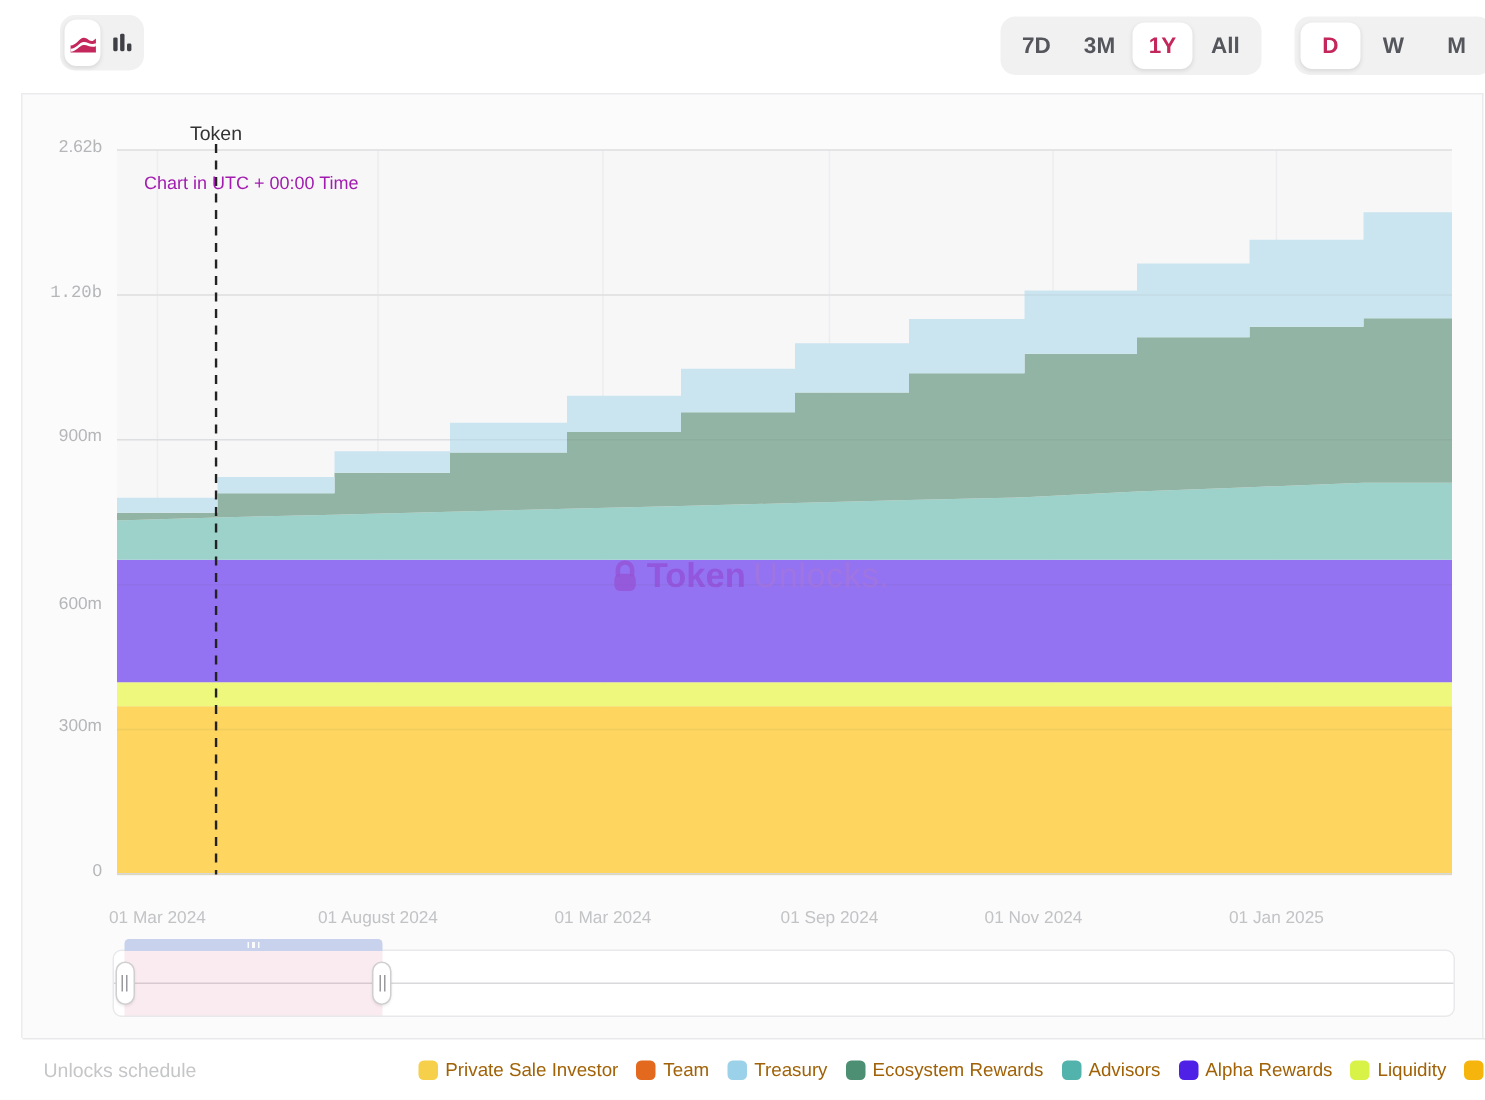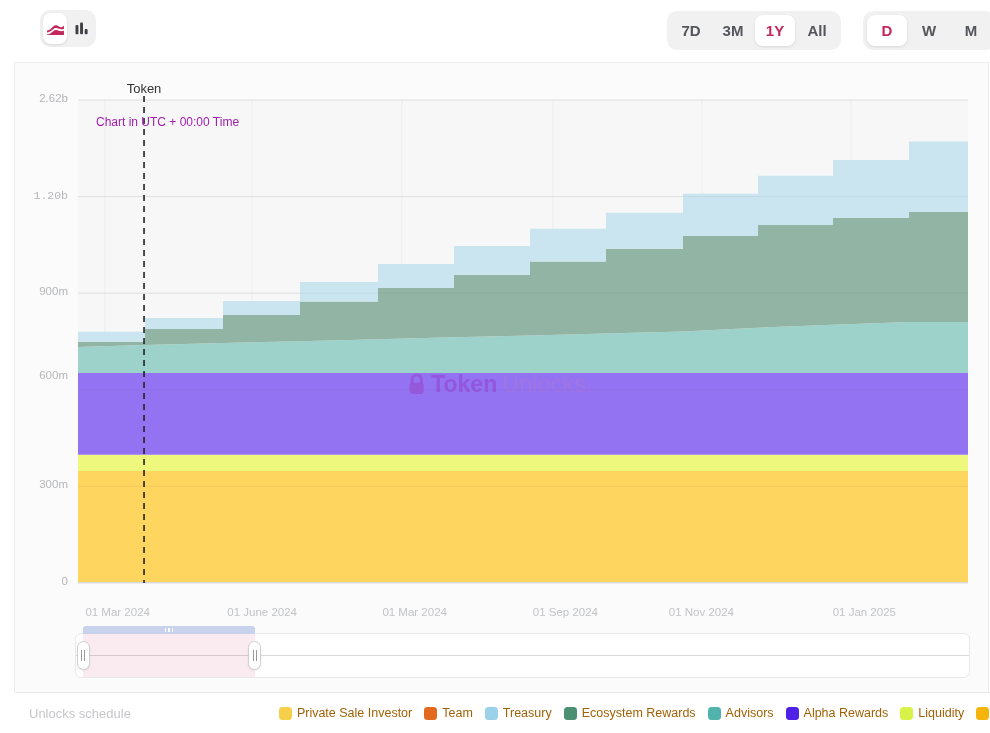--- a/index.html
+++ b/index.html
@@ -16,21 +16,21 @@
   #chart-type-toggle{left:40px;top:10px;padding:3px;}
   #chart-type-toggle .segbtn{min-width:24px;width:24px;height:31px;padding:0;}
   #range-group{left:667px;top:11px;align-items:flex-end;}
   #gran-group{left:863px;top:11px;}
   
   #panel{position:absolute;left:14px;top:62px;width:975px;height:630px;
          background:#fbfbfc;border:1px solid #ececee;border-bottom:none;box-sizing:border-box;}
   #plot-svg{position:absolute;left:78px;top:100px;overflow:visible;}
   .ylabel{position:absolute;left:18px;width:50px;text-align:right;
           font-size:11.5px;color:#b5b6b8;}
-  .xlabel{position:absolute;top:606px;width:90px;text-align:right;
+  .xlabel{position:absolute;top:606px;width:90px;text-align:center;
           font-size:11.5px;color:#c2c3c5;}
   #today-label{position:absolute;left:144px;top:81px;transform:translateX(-50%);
                font-size:13px;color:#333;}
   #utc-note{position:absolute;left:96px;top:115px;font-size:12px;color:#a21caf;}
   
   #watermark{position:absolute;left:500px;top:384px;transform:translate(-50%,-50%);
              display:flex;align-items:center;gap:5px;pointer-events:none;}
   #watermark .wm-lock{color:rgba(150,80,210,.72);display:flex;}
   .wm-token{font-size:23px;font-weight:700;color:rgba(146,76,210,.72);}
   .wm-unlocks{font-size:23px;font-weight:500;color:rgba(167,118,216,.58);letter-spacing:.3px;}
@@ -191,23 +191,23 @@
         </div>
         <div class="legend-item">
           <span class="legend-swatch" style="background: rgb(245, 181, 13);"></span>
           <span class="legend-label">Binance Launchpool</span>
         </div>
       </div>
   </div>
 
 <div class="ylabel" style="top: 575px;">0</div>
     <div class="ylabel" style="top: 478.4px;">300m</div>
-    <div class="ylabel" style="top: 369px;">600m</div>
+    <div class="ylabel" style="top: 397px;">600m</div>
     <div class="ylabel" style="top: 285.2px;">900m</div>
     <div class="ylabel" style="top: 188.6px; font-family: Liberation Mono, monospace;">1.20b</div>
     <div class="ylabel" style="top: 92px;">2.62b</div>
     <div class="xlabel" style="left: 59.967px;">01 Mar 2024</div>
-    <div class="xlabel" style="left: 206.995px;">01 June 2024</div>
+    <div class="xlabel" style="left: 206.995px;">01 August 2024</div>
     <div class="xlabel" style="left: 356.96px;">01 Mar 2024</div>
     <div class="xlabel" style="left: 507.993px;">01 Sep 2024</div>
     <div class="xlabel" style="left: 644px;">01 Nov 2024</div>
     <div class="xlabel" style="left: 805.965px;">01 Jan 2025</div>
   </div>
 
 </body></html>

